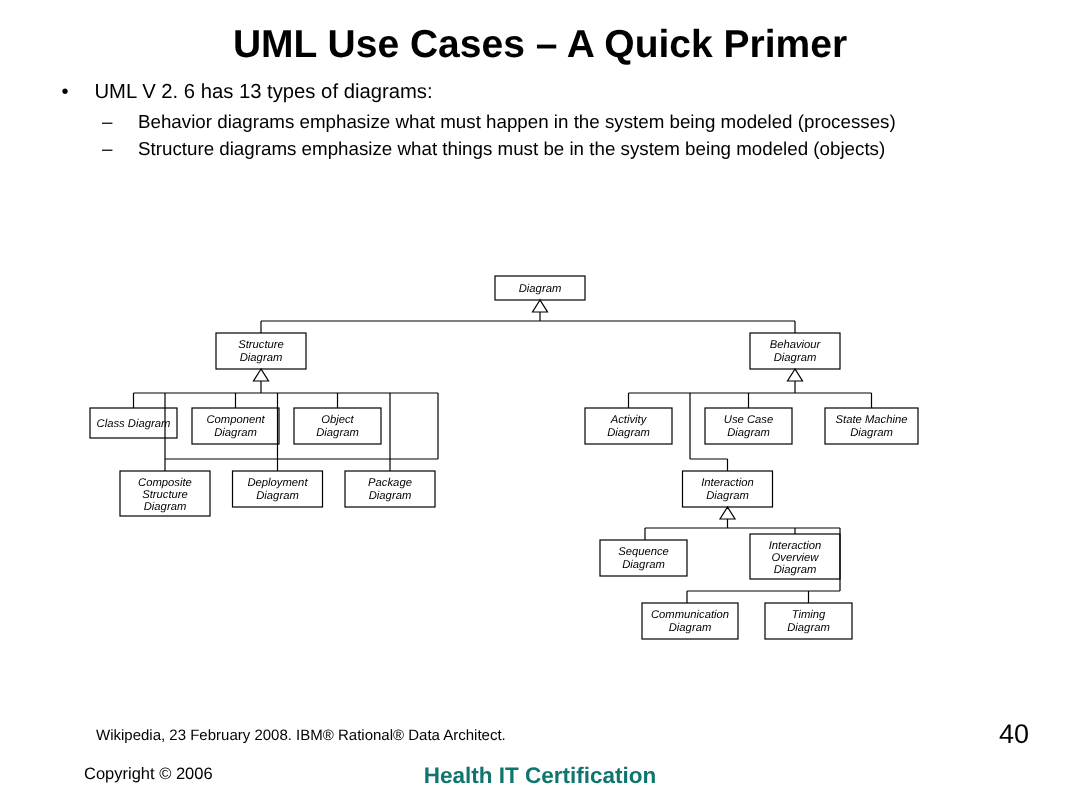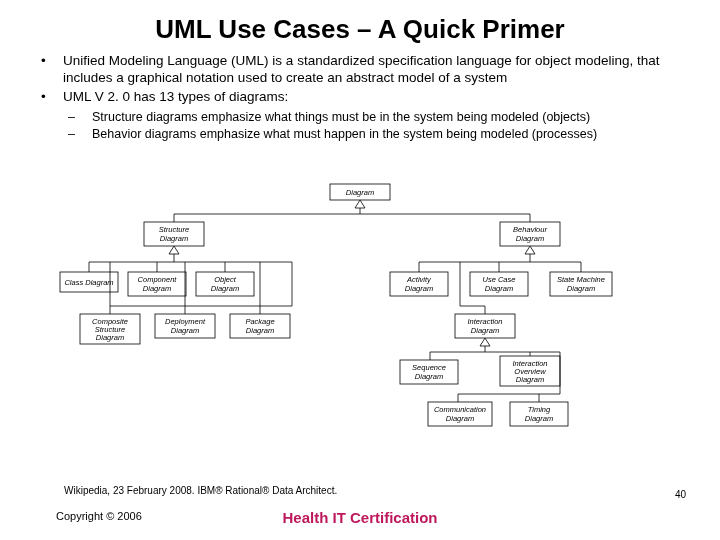--- a/index.html
+++ b/index.html
@@ -40,40 +40,39 @@
     position: absolute; bottom: 44px; left: 40px;
     font-size: 10px;
     margin-left: 24px;
   }
   .copyright {
     position: absolute; bottom: 18px; left: 56px;
     font-size: 11px;
   }
   .footer-center {
     position: absolute; bottom: 14px; left: 0; right: 0;
-    text-align: center; color: #be185d;
+    text-align: center; color: #0f766e;
     font-weight: bold; font-size: 15px;
   }
   .pagenum {
     position: absolute; bottom: 40px; right: 34px;
-    font-size: 10px;
+    font-size: 18px;
   }
 </style>
 </head>
 <body>
 
 <div class="title">UML Use Cases – A Quick Primer</div>
 
 <div class="bullets">
-  <div class="b1"><span class="bullet">•</span><span>Unified Modeling Language (UML) is a standardized specification language for object modeling, that includes a graphical notation used to create an abstract model of a system</span></div>
-  <div class="b1"><span class="bullet">•</span><span>UML V 2. 0 has 13 types of diagrams:</span></div>
+  <div class="b1"><span class="bullet">•</span><span>UML V 2. 6 has 13 types of diagrams:</span></div>
 </div>
 <div class="sub">
+  <div class="s1"><span class="dash">–</span><span>Behavior diagrams emphasize what must happen in the system being modeled (processes)</span></div>
   <div class="s1"><span class="dash">–</span><span>Structure diagrams emphasize what things must be in the system being modeled (objects)</span></div>
-  <div class="s1"><span class="dash">–</span><span>Behavior diagrams emphasize what must happen in the system being modeled (processes)</span></div>
 </div>
 
 <div class="diagram-wrap">
 <svg width="600" height="275">
 
   <defs>
     <g id="tri">
       <polygon points="0,0 -5,8 5,8" fill="#fff" stroke="#000" stroke-width="0.8"></polygon>
     </g>
   </defs>

